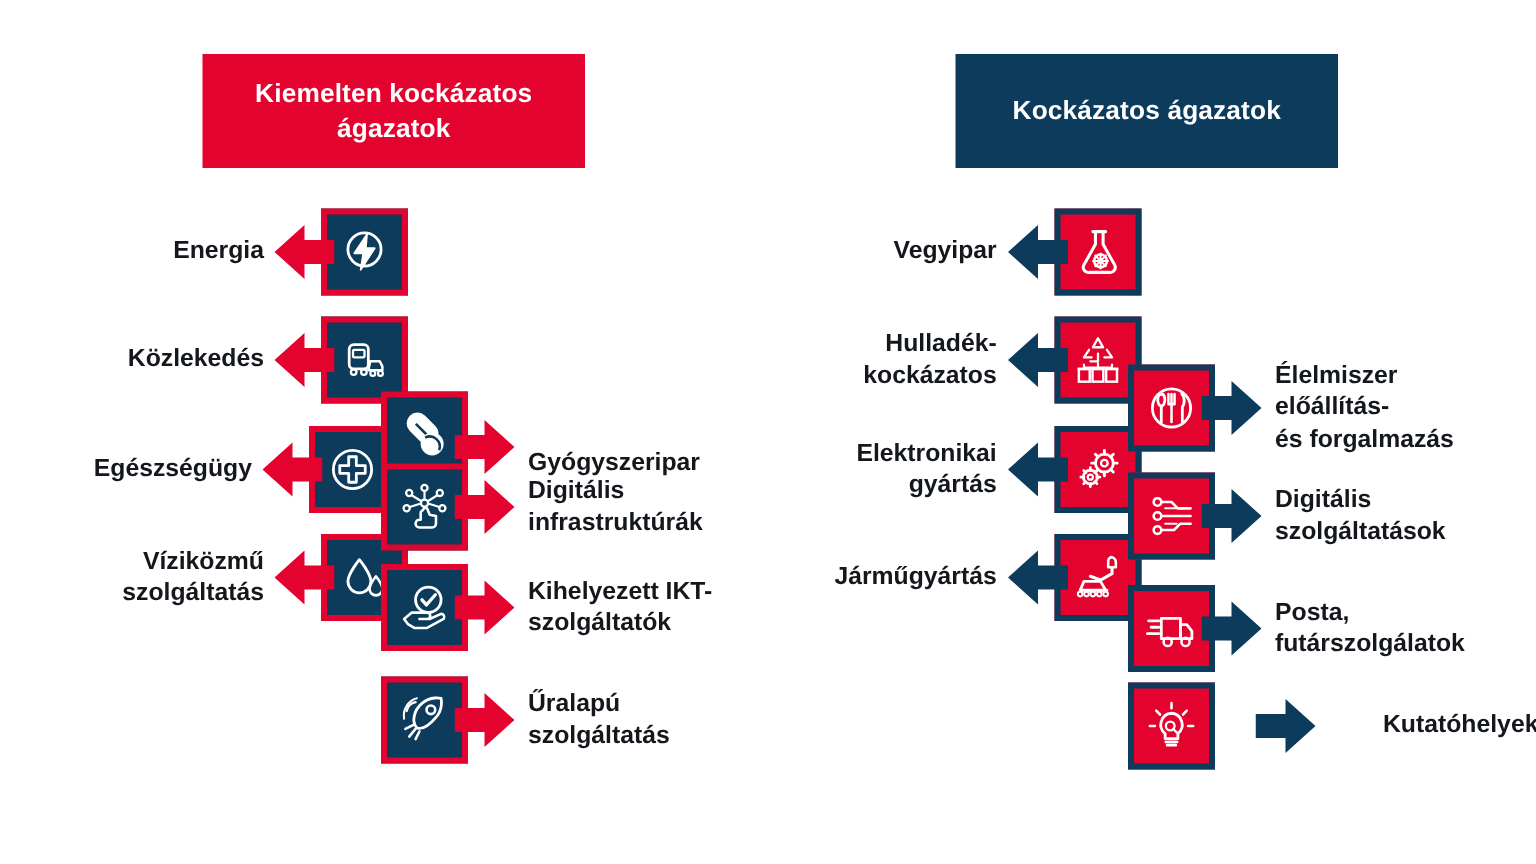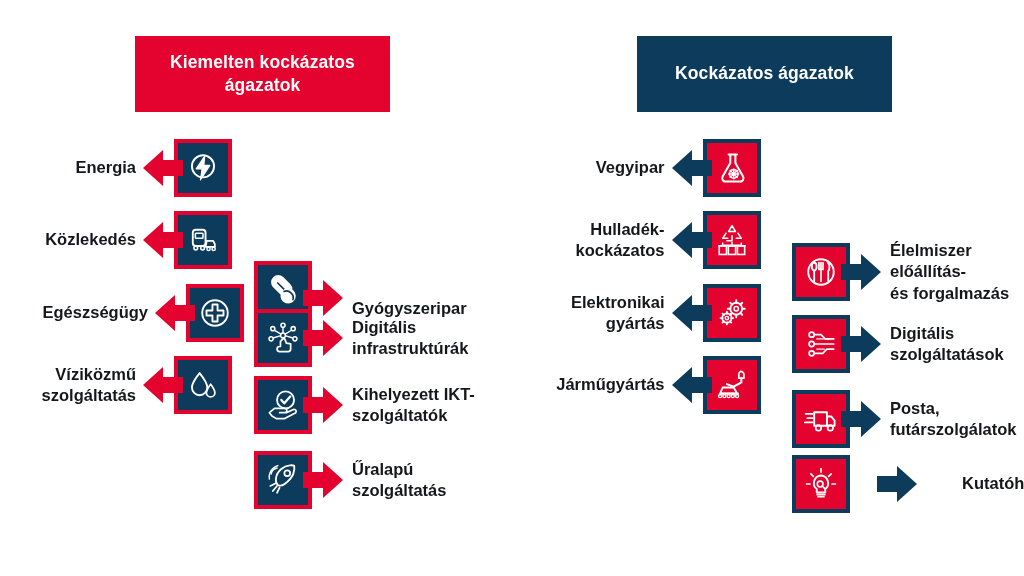--- a/index.html
+++ b/index.html
@@ -63,31 +63,31 @@
     font-size:16.5px;
     line-height:1.30;
     color:#14181c;
     flex:0 0 auto;
     white-space:pre-line;
   }
   .label-left{text-align:right;padding-right:7px;}
   .label-right{text-align:left;padding-left:9px;}
 
   
-  .row-l-outer{left:0;width:232px;justify-content:flex-end;}
+  .row-l-outer{left:0;width:272px;justify-content:flex-end;}
   .row-l-outer .label{width:160px;}
 
   .row-l-inner{left:254px;}
   .row-l-inner .label{max-width:205px;}
 
   
   .row-r-outer{left:505px;width:250px;justify-content:center;}
   .row-r-outer .label{width:165px;}
 
-  .row-r-inner{left:792px;}
+  .row-r-inner{left:752px;}
   .row-r-inner .label{max-width:240px;}
 </style>
 </head>
 <body>
 
 <div class="canvas">
 
   <div class="banner banner-right">
     <span>Kockázatos
 ágazatok</span>

